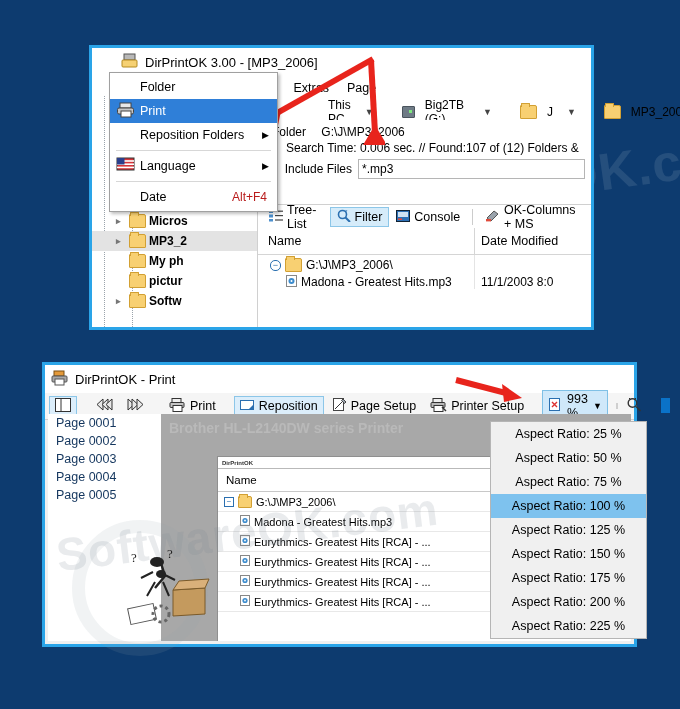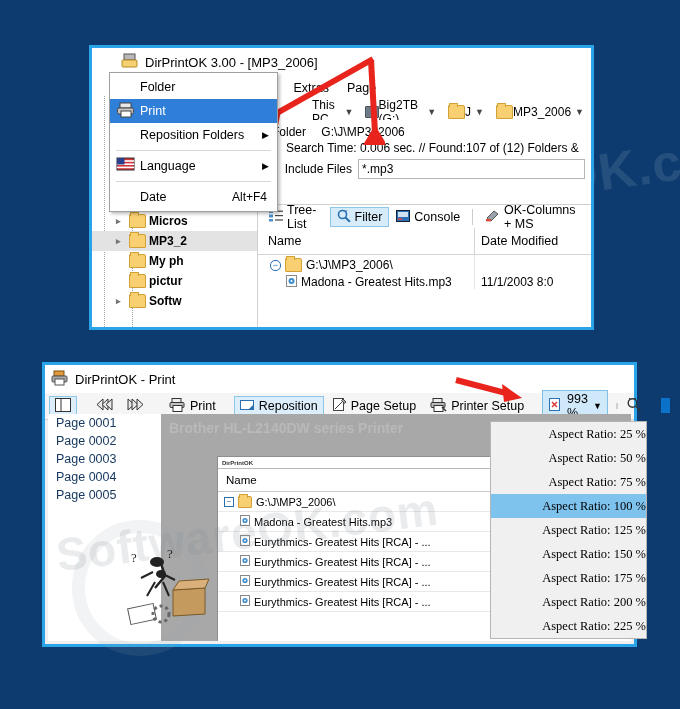--- a/index.html
+++ b/index.html
@@ -30,29 +30,29 @@
   .menu-item.open{background:#cfe8f7;border:1px solid #6cb8e0;padding:2px 8px;}
   .mb-icon{width:18px;height:16px;margin-right:2px;}
 
   
   #file-menu{position:absolute;left:17px;top:24px;width:167px;background:#fff;
              border:1px solid #a0a0a0;box-shadow:2px 2px 3px rgba(0,0,0,.25);z-index:40;
              padding:2px 0;}
   .mi{height:24px;display:flex;align-items:center;padding:0 6px;font-size:12.5px;white-space:nowrap;}
   .mi .ic{width:22px;height:18px;flex:0 0 22px;margin-right:2px;}
   .mi .lbl{flex:1;}
-  .mi .acc{color:#000000;font-size:12px;padding-right:4px;}
+  .mi .acc{color:#b91c1c;font-size:12px;padding-right:4px;}
   .mi .arw{font-size:9px;padding-right:2px;}
   .mi.sel{background:#2f7fd8;color:#fff;}
   .sep{height:1px;background:#d7d7d7;margin:3px 6px;}
 
   
   .pathbar{display:flex;align-items:center;height:24px;padding-left:4px;gap:2px;
            border-bottom:1px solid #dcdcdc;background:#fff;}
-  .pb-seg{display:flex;align-items:center;gap:0;padding:0 3px;font-size:12px;}
+  .pb-seg{display:flex;align-items:center;gap:10px;padding:0 3px;font-size:12px;margin-left:16px;}
   .pb-seg .cv{font-size:9px;color:#444;padding:0 4px;}
   .folder-ic{width:15px;height:12px;background:#f8d072;border:1px solid #d2a033;border-radius:1px 2px 1px 1px;position:relative;}
   .folder-ic:before{content:"";position:absolute;left:0;top:-3px;width:7px;height:3px;background:#f8d072;border:1px solid #d2a033;border-bottom:0;border-radius:1px 1px 0 0;}
   .drive-ic{width:16px;height:10px;background:#6f7b86;border:1px solid #4a545d;border-radius:1px;position:relative;}
   .drive-ic:after{content:"";position:absolute;right:2px;top:3px;width:3px;height:3px;background:#7ee87e;}
   .inf-row{font-size:12px;padding:1px 0 1px 58px;}
   .filt-row{display:flex;align-items:center;margin:3px 0;padding-left:10px;}
   .filt-row .fl{width:84px;text-align:right;padding-right:6px;font-size:12px;}
   .filt-row input{flex:1;height:18px;border:1px solid #b5b5b5;background:#fff;font-size:12px;
                   padding:0 3px;font-family:"Liberation Sans",sans-serif;outline:none;margin-right:6px;}
@@ -93,21 +93,21 @@
   .pagelist{position:absolute;left:3px;top:49px;width:113px;bottom:3px;background:#fff;border-right:1px solid #9a9a9a;}
   .pli{font-size:12.5px;padding:2px 0 2px 8px;color:#14365e;}
   .preview{position:absolute;left:116px;top:49px;right:3px;bottom:3px;background:#a8a8a8;overflow:hidden;}
   .paper{position:absolute;left:56px;top:42px;right:-2px;bottom:-40px;background:#fff;border:1px solid #8f8f8f;}
   .prn-name{position:absolute;left:8px;top:6px;font-size:14px;color:#b9b9b9;font-weight:bold;}
   .mini-title{font-size:6px;font-weight:bold;color:#333;padding:3px 0 2px 4px;border-bottom:1px solid #b9b9b9;}
 
   
   #aspect-menu{position:absolute;left:490px;top:421px;width:155px;background:#f0f0f0;
                border:1px solid #b5b5b5;z-index:50;}
-  .ami{height:24px;line-height:24px;text-align:right;font-size:12.5px;white-space:nowrap;font-family:Liberation Serif, serif;}
+  .ami{height:24px;line-height:24px;text-align:center;font-size:12.5px;white-space:nowrap;}
   .ami.sel{background:#7ec2ee;}
 
   
   .arrow{position:absolute;pointer-events:none;}
 </style>
 </head>
 <body>
 
 <div class="wm wm-top">SoftwareOK.com</div>
 <div class="wm-ring" style="left:370px;top:150px;width:120px;height:120px;"></div>

